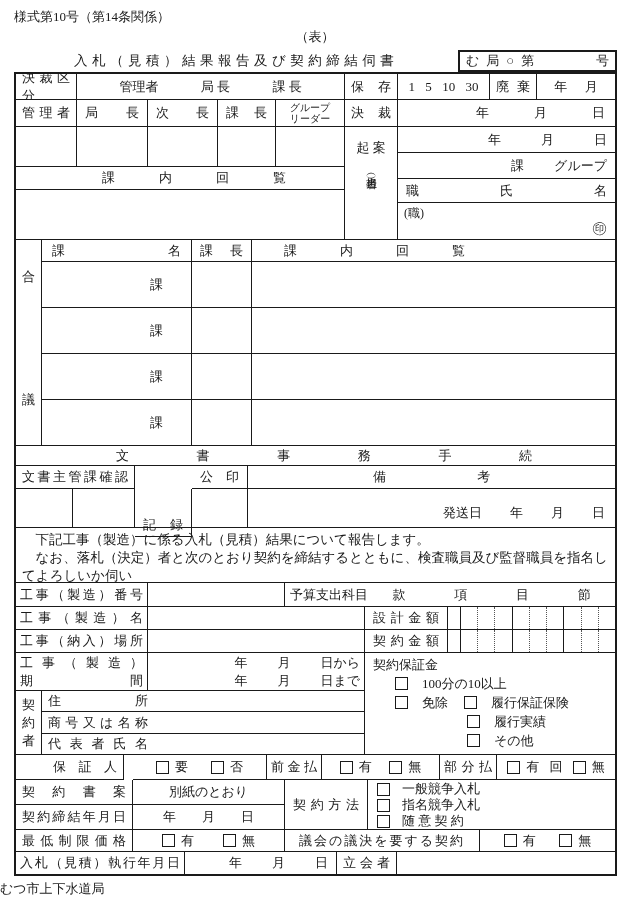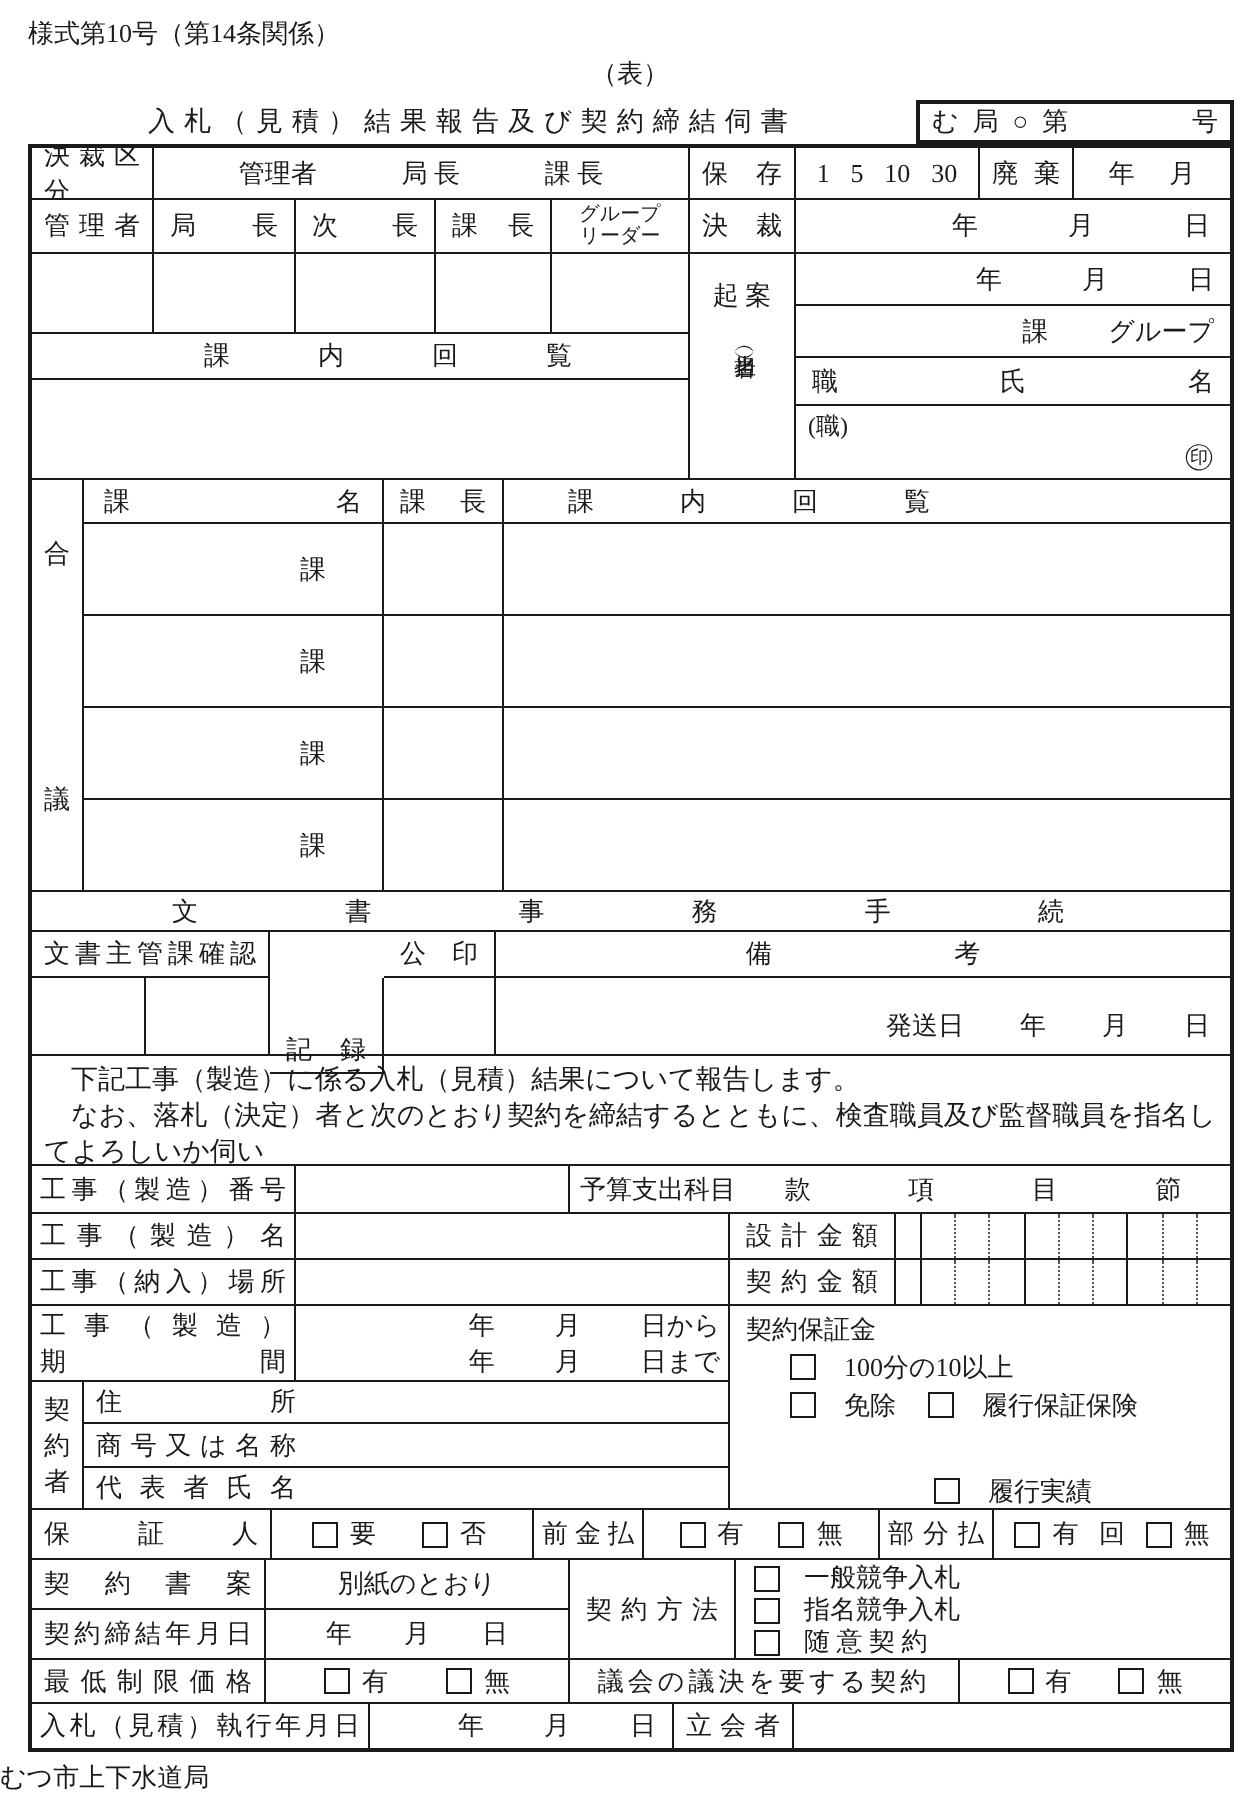--- a/index.html
+++ b/index.html
@@ -166,21 +166,21 @@
     <div class="c br bb" style="left:176px;top:280px;width:60px;height:46px;"></div>
     <div class="c bb" style="left:236px;top:280px;width:363px;height:46px;"></div>
 
     <div class="c br bb endr" style="left:26px;top:326px;width:150px;height:46px;padding-right:28px;">
           <span>課</span>
         </div>
     <div class="c br bb" style="left:176px;top:326px;width:60px;height:46px;"></div>
     <div class="c bb" style="left:236px;top:326px;width:363px;height:46px;"></div>
 
     <div class="c bb" style="left:0;top:372px;width:599px;height:20px;">
-      <span style="flex:1;text-align:justify;text-align-last:justify;padding:0 83px 0 70px;">文書事務手続</span>
+      <span style="flex:1;text-align:justify;text-align-last:justify;padding:0 83px 0 70px;margin-left:30px;">文書事務手続</span>
     </div>
     <div class="c br bb" style="left:0;top:392px;width:119px;height:23px;">
           <span class="taj p6">文書主管課確認</span>
         </div>
     <div class="c br bb" style="left:119px;top:392px;width:57px;height:23px;margin-top:48px;">
           <span class="taj p8">記録</span>
         </div>
     <div class="c br bb" style="left:176px;top:392px;width:56px;height:23px;justify-content:flex-end;">
           <span class="taj p8">公印</span>
         </div>
@@ -292,21 +292,21 @@
         <div class="optline" style="padding-left:30px;">
           <span class="cb" style="margin-right:14px;"></span>
           <span>100分の10以上</span>
         </div>
         <div class="optline" style="padding-left:30px;">
           <span class="cb" style="margin-right:14px;"></span>
           <span>免除</span>
           <span class="cb" style="margin-left:16px;margin-right:14px;"></span>
           <span>履行保証保険</span>
         </div>
-        <div class="optline" style="padding-left:102px;margin-top:24px;">
+        <div class="optline" style="padding-left:102px;">
           <span class="cb" style="margin-right:14px;"></span>
           <span>履行実績</span>
         </div>
         <div class="optline" style="padding-left:102px;">
           <span class="cb" style="margin-right:14px;"></span>
           <span>その他</span>
         </div>
       </div>
     </div>
 
@@ -321,21 +321,21 @@
     </div>
     <div class="c br bb" style="left:26px;top:638px;width:323px;height:22px;">
       <span style="width:112px;text-align:justify;text-align-last:justify;padding:0 6px;box-sizing:border-box;">商号又は名称</span>
       <span style="flex:1;height:100%;"></span>
     </div>
     <div class="c br bb" style="left:26px;top:660px;width:323px;height:21px;">
       <span style="width:112px;text-align:justify;text-align-last:justify;padding:0 6px;box-sizing:border-box;">代表者氏名</span>
       <span style="flex:1;height:100%;"></span>
     </div>
 
-    <div class="c br bb" style="left:0;top:681px;width:120px;height:25px;">
+    <div class="c br bb" style="left:0;top:681px;width:108px;height:25px;padding-left:31px;">
           <span class="taj p6">保証人</span>
         </div>
     <div class="c br bb evenly" style="left:117px;top:681px;width:134px;height:25px;">
       <span class="pair">
             <span class="cb"></span>
             <span>要</span>
           </span>
       <span class="pair">
             <span class="cb"></span>
             <span>否</span>

